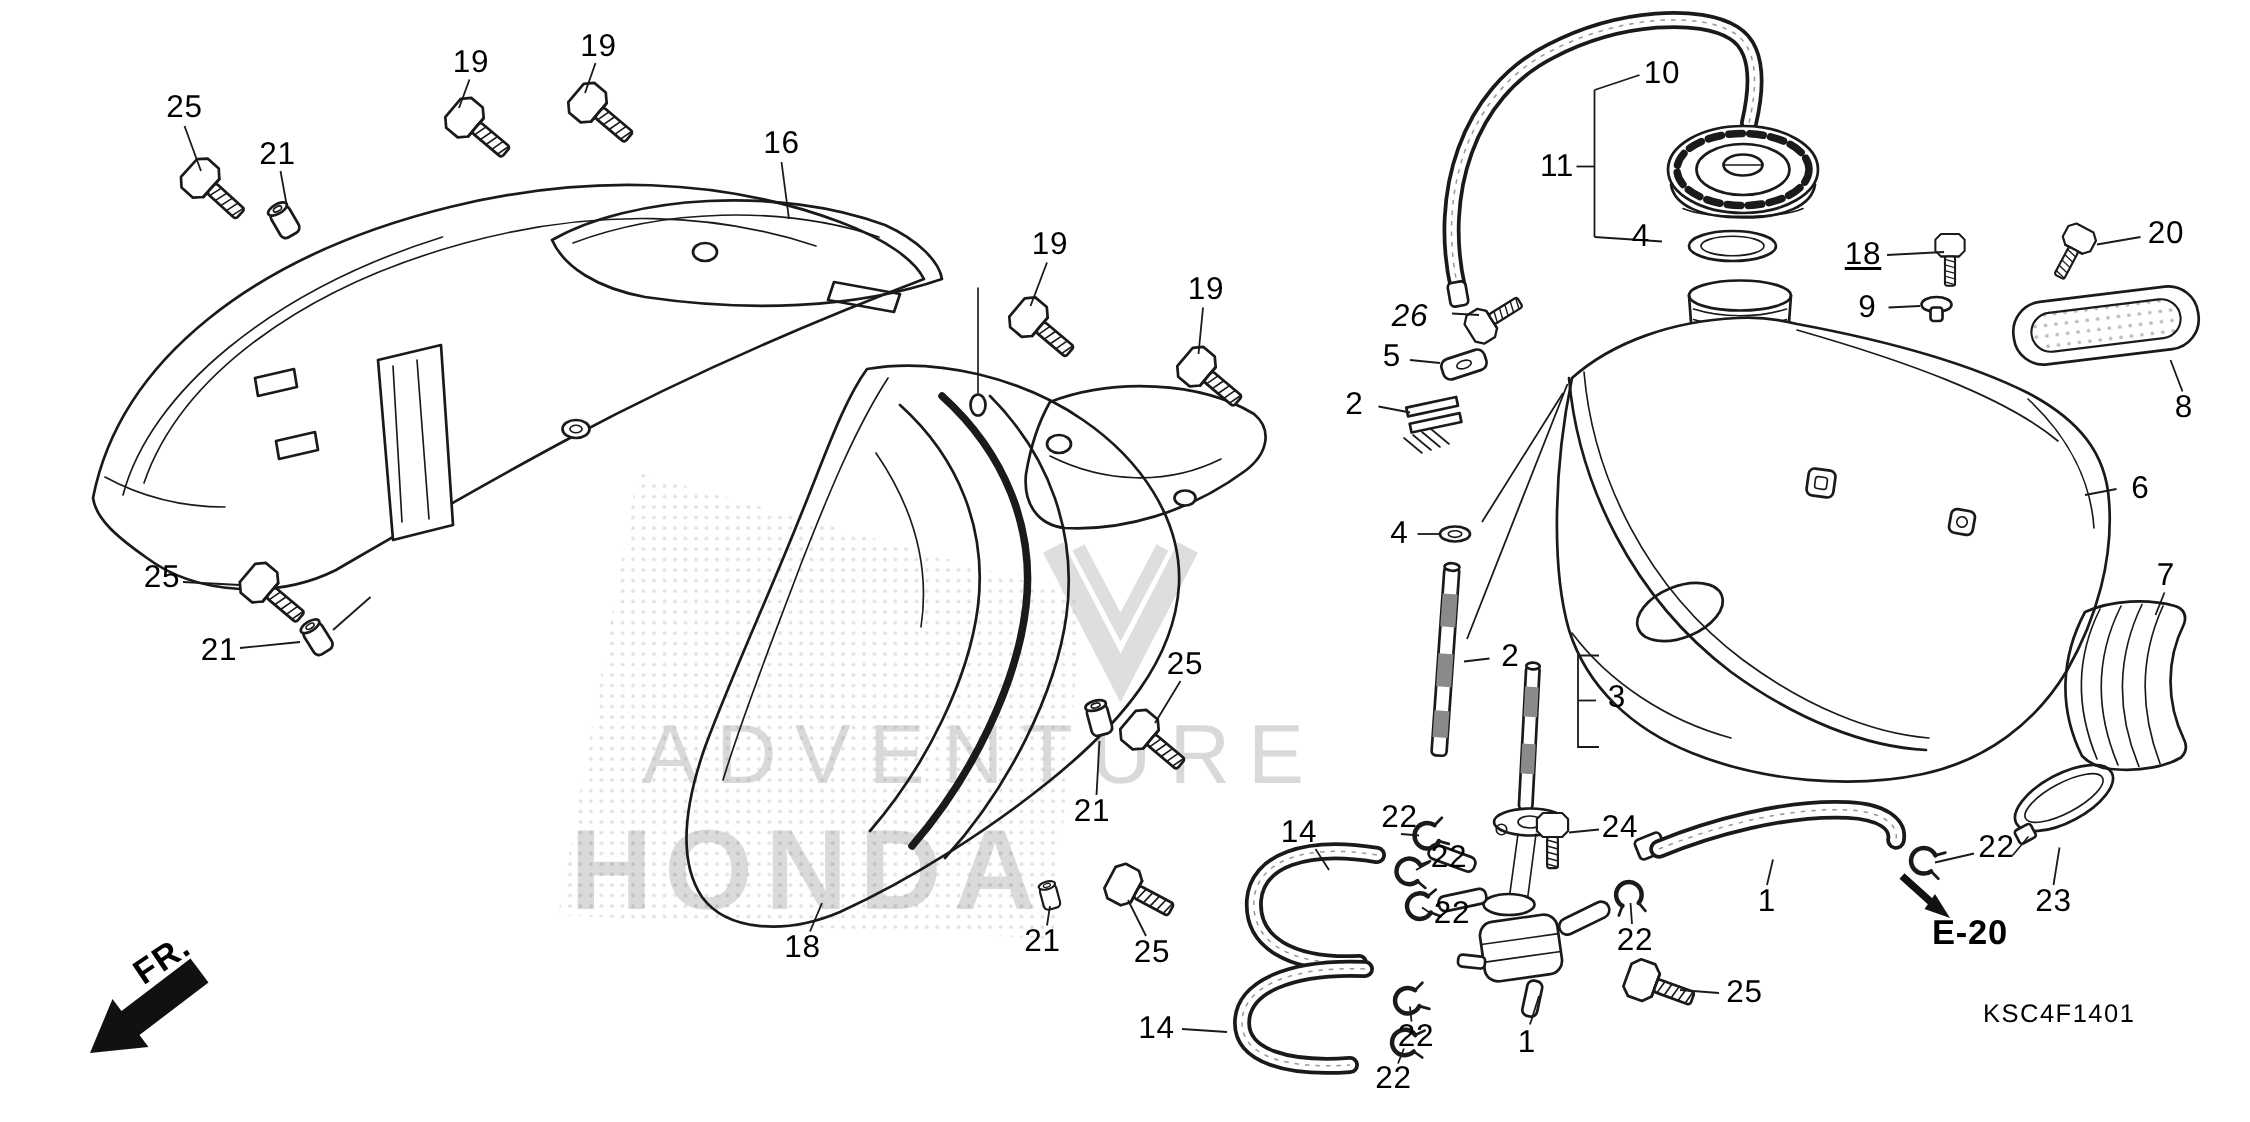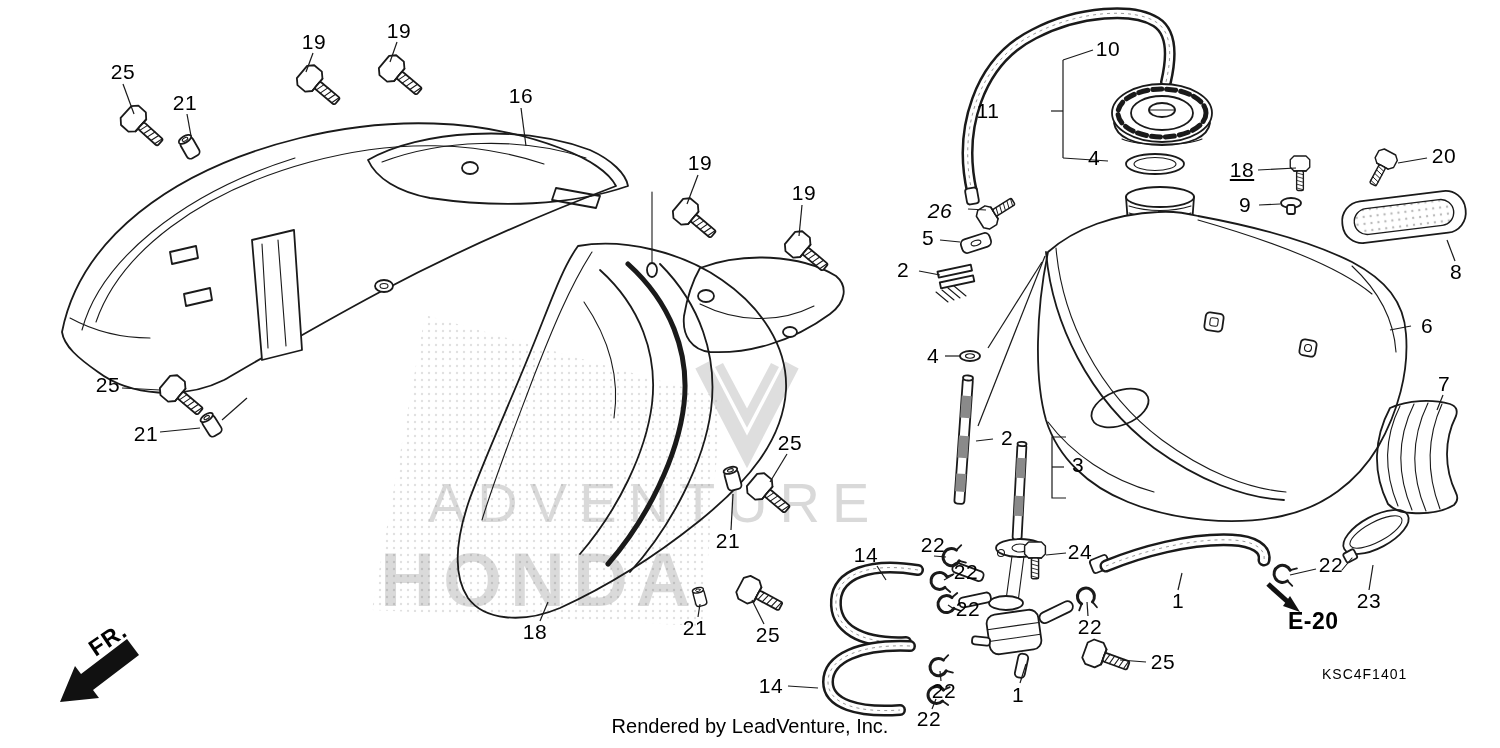--- a/index.html
+++ b/index.html
@@ -3,21 +3,21 @@
 <meta charset="utf-8">
 <style>
   html,body{margin:0;padding:0;background:#ffffff;}
   .canvas{position:relative;width:1500px;height:748px;background:#fff;overflow:hidden;
           font-family:"Liberation Sans",sans-serif;color:#000;}
   .canvas svg{position:absolute;left:0;top:0;}
   .labels{position:absolute;left:0;top:0;width:100%;height:100%;pointer-events:none;}
   .callout{position:absolute;transform:translate(-50%,-50%);font-size:21px;font-weight:500;
            color:#000;letter-spacing:.5px;white-space:nowrap;}
   .ref{position:absolute;left:1288px;top:608px;font-size:23px;font-weight:bold;letter-spacing:.5px;}
-  .code{position:absolute;left:1322px;top:666px;font-size:14px;letter-spacing:1px;text-align:center;}
+  .code{position:absolute;left:1322px;top:666px;font-size:17px;letter-spacing:1px;text-align:center;}
   .footer{position:absolute;left:0;top:715px;width:100%;text-align:center;font-size:20px;}
   .fr{position:absolute;left:88px;top:626px;font-size:23px;font-weight:bold;
       transform:rotate(-34deg);letter-spacing:1px;}
   
   .ln{stroke:#1a1a1a;fill:none;stroke-width:1.8;stroke-linecap:round;stroke-linejoin:round;}
   .thin{stroke-width:1.1;}
   .fw{fill:#ffffff;stroke:#1a1a1a;stroke-width:1.8;stroke-linejoin:round;}
   .ldr{stroke:#1a1a1a;stroke-width:1.2;fill:none;}
 </style>
 </head>
@@ -373,21 +373,21 @@
 
 <div class="labels">
       <div class="callout" style="left: 123px; top: 72px;">25</div>
       <div class="callout" style="left: 185px; top: 103px;">21</div>
       <div class="callout" style="left: 314px; top: 42px;">19</div>
       <div class="callout" style="left: 399px; top: 31px;">19</div>
       <div class="callout" style="left: 521px; top: 96px;">16</div>
       <div class="callout" style="left: 700px; top: 163px;">19</div>
       <div class="callout" style="left: 804px; top: 193px;">19</div>
       <div class="callout" style="left: 1108px; top: 49px;">10</div>
-      <div class="callout" style="left: 988px; top: 111px;">11</div>
+      <div class="callout" style="left: 1038px; top: 111px;">11</div>
       <div class="callout" style="left: 1094px; top: 158px;">4</div>
       <div class="callout" style="left: 1242px; top: 170px; text-decoration: underline;">18</div>
       <div class="callout" style="left: 1444px; top: 156px;">20</div>
       <div class="callout" style="left: 1245px; top: 205px;">9</div>
       <div class="callout" style="left: 940px; top: 211px; font-style: italic;">26</div>
       <div class="callout" style="left: 928px; top: 238px;">5</div>
       <div class="callout" style="left: 903px; top: 270px;">2</div>
       <div class="callout" style="left: 1456px; top: 272px;">8</div>
       <div class="callout" style="left: 1427px; top: 326px;">6</div>
       <div class="callout" style="left: 933px; top: 356px;">4</div>
@@ -412,16 +412,15 @@
       <div class="callout" style="left: 1163px; top: 662px;">25</div>
       <div class="callout" style="left: 771px; top: 686px;">14</div>
       <div class="callout" style="left: 1018px; top: 695px;">1</div>
       <div class="callout" style="left: 944px; top: 691px;">22</div>
       <div class="callout" style="left: 929px; top: 719px;">22</div>
       <div class="callout" style="left: 535px; top: 632px;">18</div>
     </div>
 
 <div class="ref">E-20</div>
 <div class="code">KSC4F1401</div>
-<div class="footer">Rendered by LeadVenture, Inc.</div>
 <div class="fr">FR.</div>
 
 </div>
 
 </body></html>

